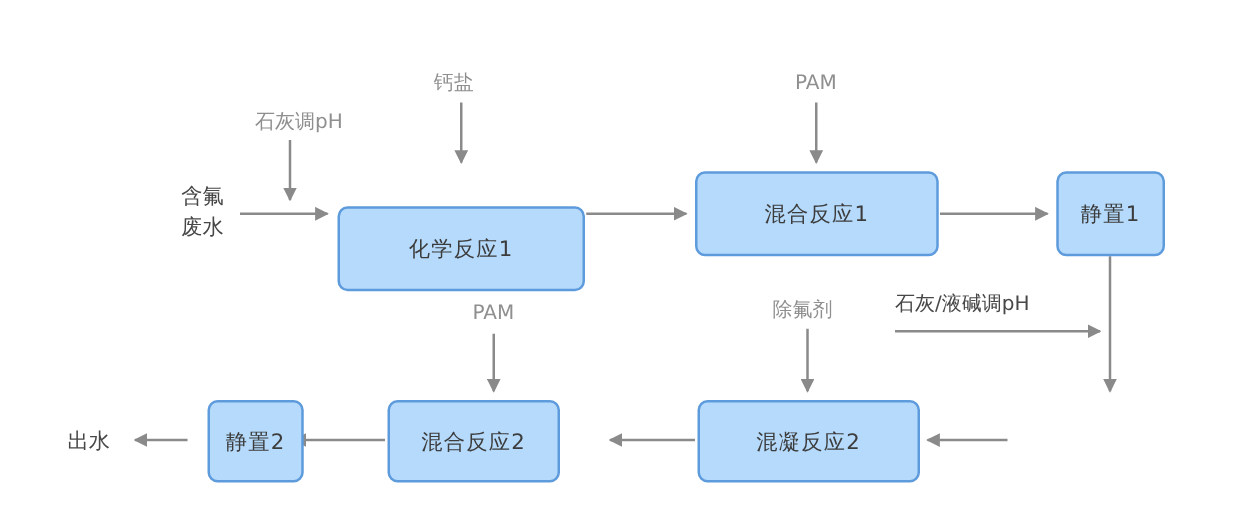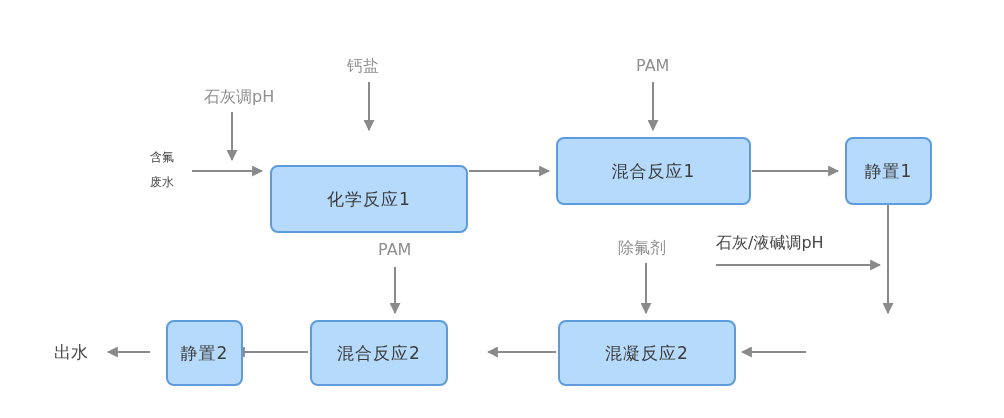--- a/index.html
+++ b/index.html
@@ -18,21 +18,21 @@
     background: var(--node-fill, #b5dafb);
     border: 2px solid var(--node-border, #5e9bdc);
     border-radius: 8px;
     color: var(--node-text, #3c3c3c);
     font-size: 17px;
     letter-spacing: 1px;
   }
   .flabel { position: absolute; font-size: 16px; white-space: nowrap; }
   .flabel.gray { color: var(--label-gray, #8f8f8f); }
   .flabel.dark { color: var(--label-dark, #474747); }
-  .flabel.pre { white-space: pre-line; text-align: center; line-height: 25px; font-size: 12px; }
+  .flabel.pre { white-space: pre-line; text-align: center; line-height: 25px; font-size: 17px; }
 </style>
 </head>
 <body>
 
 <div class="diagram">
 
   <svg class="arrow-layer" width="1004" height="418" viewBox="0 0 1004 418">
     <defs>
       <marker id="arrowhead" viewBox="0 0 10 10" refX="9" refY="5" markerWidth="11" markerHeight="11" markerUnits="userSpaceOnUse" orient="auto">
         <path d="M0,0 L10,5 L0,10 Z" style="fill: var(--arrow, #8a8a8a);"></path>

